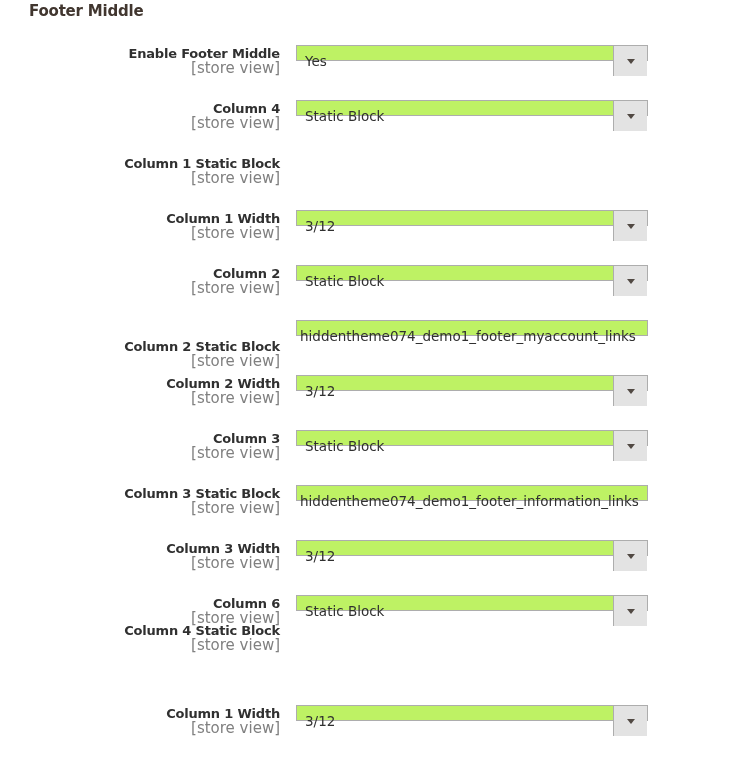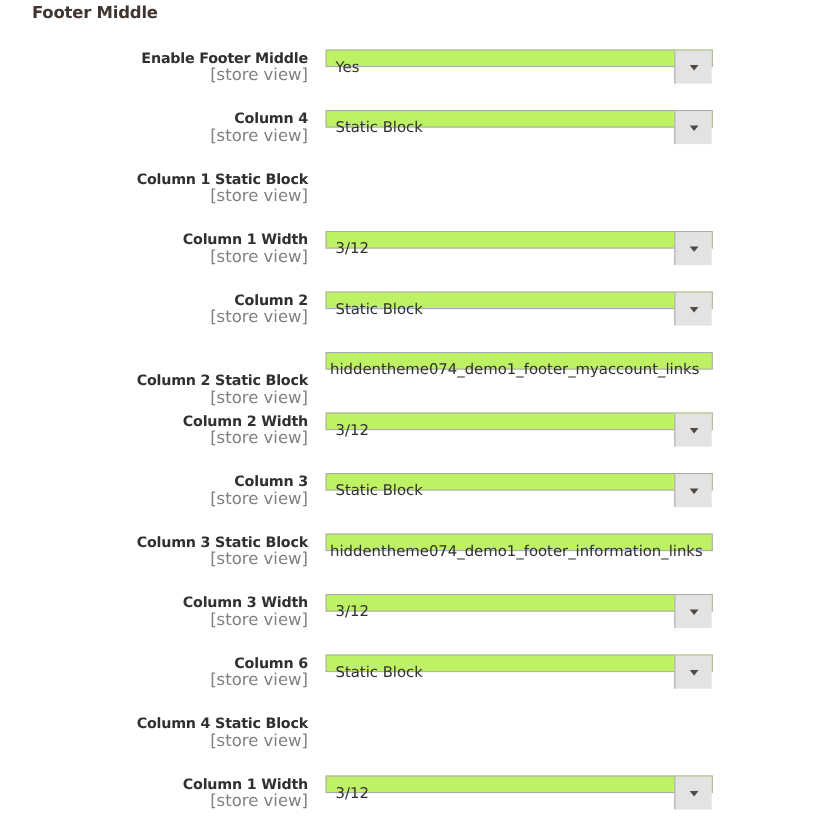--- a/index.html
+++ b/index.html
@@ -149,21 +149,21 @@
       <span class="scope">[store view]</span>
     </div>
   <div class="control select">
       <span class="value">Static Block</span>
       <span class="select-btn">
         <span class="arrow"></span>
       </span>
     </div>
 </div>
 
-<div class="row" style="top:650px">
+<div class="row" style="top:622px">
   <div class="label" style="top:1px">
       <span class="label-text">Column 4 Static Block</span>
       <span class="scope">[store view]</span>
     </div>
 </div>
 
 <div class="row" style="top:705px">
   <div class="label" style="top:1px">
       <span class="label-text">Column 1 Width</span>
       <span class="scope">[store view]</span>

